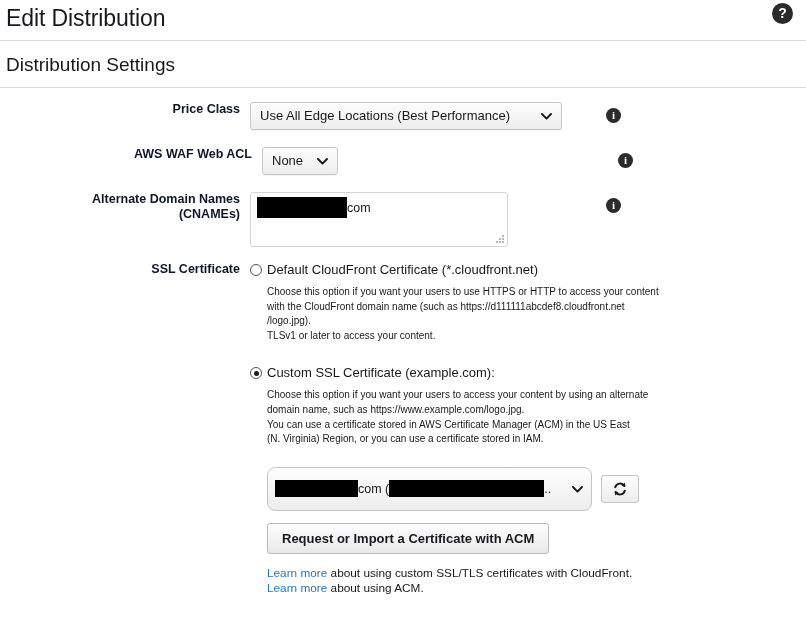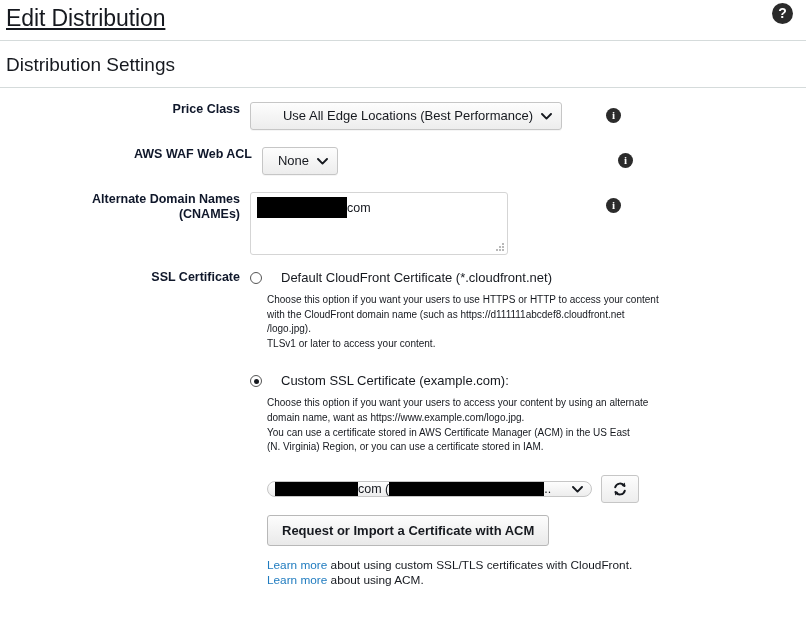--- a/index.html
+++ b/index.html
@@ -10,21 +10,20 @@
     font-family: "Liberation Sans", sans-serif;
     color: #16191f;
     overflow: hidden;
   }
   .page { position: relative; width: 806px; height: 640px; }
 
   
   .page-header {
     position: relative;
     padding: 4px 0 8px 6px;
-    text-decoration: underline;
   }
   .page-title {
     font-size: 23px;
     font-weight: 400;
     line-height: 28px;
     color: #16191f;
     letter-spacing: -0.1px;
   }
   .help-icon {
     position: absolute;
@@ -91,21 +90,21 @@
     line-height: 15px;
     text-align: center;
     cursor: pointer;
     font-family: "Liberation Serif", serif;
   }
 
   
   .awsbtn {
     display: inline-flex;
     align-items: center;
-    justify-content: flex-end;
+    justify-content: space-between;
     background: linear-gradient(to bottom, #fdfdfd 0%, #ededed 100%);
     border: 1px solid #c6c6c6;
     border-radius: 3px;
     color: #16191f;
     font-size: 13px;
     line-height: 16px;
     padding: 5px 9px;
     cursor: pointer;
     font-family: "Liberation Sans", sans-serif;
     box-shadow: 0 1px 0 rgba(0,0,0,0.04);
@@ -118,21 +117,21 @@
     font-weight: bold;
     color: #16191f;
   }
   .select-price { width: 312px; height: 28px; }
   .select-waf { width: 76px; height: 28px; }
 
   
   .cname-box {
     position: relative;
     width: 258px;
-    height: 63px;
+    height: 55px;
     border: 1px solid #d5d5d5;
     border-radius: 3px;
     background: #ffffff;
     padding: 5px 6px;
     font-size: 12.5px;
     line-height: 16px;
     color: #16191f;
     overflow: hidden;
   }
   .redact {
@@ -160,21 +159,21 @@
   .g2 { right: 3px; bottom: 0; }
   .g3 { right: 6px; bottom: 0; }
   .g4 { right: 0; bottom: 3px; }
   .g5 { right: 3px; bottom: 3px; }
   .g6 { right: 0; bottom: 6px; }
 
   
   .radio-line {
     display: flex;
     align-items: flex-start;
-    gap: 19px;
+    gap: 5px;
   }
   .radio {
     width: 12px; height: 12px;
     border: 1px solid #555;
     border-radius: 50%;
     background: #fff;
     margin-top: 2px;
     flex: 0 0 auto;
     position: relative;
     cursor: pointer;
@@ -204,21 +203,21 @@
 
   
   .cert-row {
     display: flex;
     align-items: center;
     gap: 9px;
     padding-left: 17px;
     margin-top: 20px;
   }
   .cert-select {
-    width: 325px; height: 16px;
+    width: 325px; height: 44px;
     display: flex;
     align-items: center;
     justify-content: space-between;
     background: linear-gradient(to bottom, #fdfdfd 0%, #ededed 100%);
     border: 1px solid #c6c6c6;
     border-radius: 8px;
     padding: 0 8px 0 7px;
     cursor: pointer;
     overflow: hidden;
   }
@@ -360,21 +359,21 @@
           </div>
         </div>
 
         <div style="margin-top:22px;">
           <div class="radio-line">
             <span class="radio checked"></span>
             <span class="radio-label">Custom SSL Certificate (example.com):</span>
           </div>
           <div class="desc">
             <p>Choose this option if you want your users to access your content by using an alternate</p>
-            <p>domain name, want as https://www.example.com/logo.jpg.</p>
+            <p>domain name, such as https://www.example.com/logo.jpg.</p>
             <p>You can use a certificate stored in AWS Certificate Manager (ACM) in the US East</p>
             <p>(N. Virginia) Region, or you can use a certificate stored in IAM.</p>
           </div>
 
           
           <div class="cert-row">
             <div class="cert-select">
               <span class="cert-value">
                 <span class="redact r1"></span>
                 <span>com (</span>

